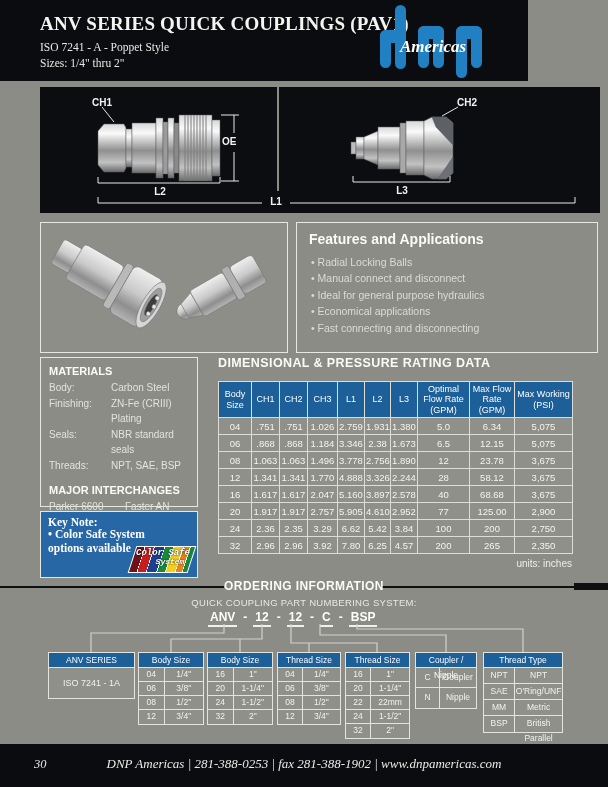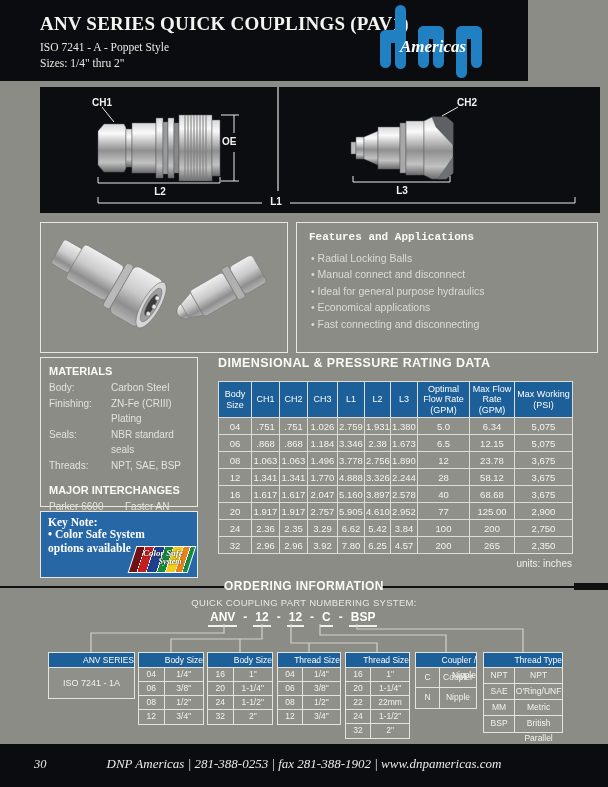--- a/index.html
+++ b/index.html
@@ -16,21 +16,21 @@
   .hdr-sub2  { position:absolute; left:40px; top:57px; font-family:"Liberation Serif", serif; font-size:11.5px; color:#e9e9e4; }
   .logo-box  { position:absolute; right:6px; top:2px; width:150px; height:78px; }
   
   .dim-panel { position:absolute; left:40px; top:87px; width:560px; height:126px; background:#0b0d11; }
   .dim-label { position:absolute; font-size:10px; font-weight:bold; color:#f2f2ee; }
   
   .render-panel  { position:absolute; left:40px; top:222px; width:248px; height:131px;
                    border:1px solid #e8e8e3; background:#8e8e88; }
   .features-panel{ position:absolute; left:296px; top:222px; width:302px; height:131px;
                    border:1px solid #e8e8e3; padding:8px 12px; }
-  .features-title{ font-size:11px; font-weight:bold; color:#fafaf6; margin-bottom:4px;font-family:Liberation Mono, monospace; }
+  .features-title{ font-size:14px; font-weight:bold; color:#fafaf6; margin-bottom:4px; }
   .features-list li { list-style:none; font-size:10.5px; color:#dcdcd7; padding:4.5px 0 0 2px; }
   .features-list li::before { content:"• "; }
   
   .materials-panel { position:absolute; left:40px; top:357px; width:158px; height:150px;
                      border:1px solid #e8e8e3; padding:7px 8px; }
   .mat-title { font-size:11px; font-weight:bold; color:#fafaf6; margin-bottom:3px; }
   .mat-row   { display:flex; font-size:10px; color:#e3e3de; line-height:1.55; }
   .mat-row .lbl { width:62px; flex:none; }
   .inter-grid { display:grid; grid-template-columns:76px 1fr; font-size:10px; color:#e3e3de; line-height:1.55; }
   .spacer10 { height:11px; }
@@ -42,21 +42,21 @@
   .kn-item  { font-size:11.5px; line-height:1.2; width:120px; }
   .css-logo { position:absolute; right:5px; bottom:4px; width:60px; height:27px;
               transform:skewX(-18deg); border:1px solid #fff; overflow:hidden;
               background:linear-gradient(90deg,
                 #6e1216 0 13%, #fff 13% 14.5%, #c41e1e 14.5% 29%, #fff 29% 30.5%,
                 #1e3f8f 30.5% 47%, #fff 47% 48.5%, #168a3a 48.5% 62%, #fff 62% 63.5%,
                 #f2cf1d 63.5% 79%, #fff 79% 80.5%, #e8821c 80.5% 91%, #fff 91% 92.5%,
                 #168a3a 92.5% 100%); }
   .css-logo-text { position:absolute; right:4px; bottom:4px; width:60px; height:27px;
               transform:skewX(0); text-align:center; pointer-events:none;
-              font-family:Liberation Serif, serif; font-style:italic; color:#fff;
+              font-family:Liberation Mono, monospace; font-style:italic; color:#fff;
               text-shadow:0 0 2px #000; }
   .css-line1 { font-size:9px; margin-top:2px; }
   .css-line2 { font-size:8px; margin-left:14px; margin-top:-1px; }
   
   .dim-title { position:absolute; left:218px; top:356px; font-size:12.5px; font-weight:bold;
                letter-spacing:.4px; color:#fafaf6; }
   table.dim-table { position:absolute; left:218px; top:381px; width:354px;
                border-collapse:collapse; table-layout:fixed; }
   table.dim-table th { background:#1d5f99; color:#fdfdfb; font-weight:normal; font-size:9px;
                line-height:1.15; border:1px solid #dddDD8; padding:2px 1px; height:36px; }
@@ -72,21 +72,21 @@
                font-size:12px; font-weight:bold; letter-spacing:.4px; color:#fafaf6; }
   .ordering-sub { position:absolute; left:0; top:597px; width:608px; text-align:center;
                font-size:9.5px; color:#e8e8e3; letter-spacing:.3px; }
   .partnum { position:absolute; left:208px; top:610px; font-size:12px; font-weight:bold;
                color:#fdfdfb; white-space:nowrap; }
   .pn-seg  { display:inline-block; border-bottom:2px solid #f0f0ec; padding:0 2px 1px 2px; }
   .pn-dash { display:inline-block; margin:0 6px; }
   .connector-svg { position:absolute; left:0; top:624px; }
   
   .mini-table { position:absolute; top:652px; border:1px solid #e4e4df; background:#90908a; }
-  .mini-head  { background:#1d5f99; color:#fdfdfb; font-size:8.5px; text-align:right;
+  .mini-head  { background:#1d5f99; color:#fdfdfb; font-size:8.5px; text-align:center;
                 height:15px; line-height:15px; border-bottom:1px solid #e4e4df; }
   .mini-row   { display:flex; height:14px; border-bottom:1px solid #e4e4df; }
   .mini-row:last-child { border-bottom:none; }
   .mini-cell  { font-size:8.5px; color:#f2f2ee; text-align:center; line-height:13px; }
   .mini-cell.code { width:40%; border-right:1px solid #e4e4df; }
   .mini-cell.val  { width:60%; }
   .mini-single { font-size:9px; color:#f2f2ee; text-align:center; height:30px; line-height:30px; }
   #mt-0 { left:48px;  width:87px; }
   #mt-1 { left:138px; width:66px; }
   #mt-2 { left:207px; width:66px; }

